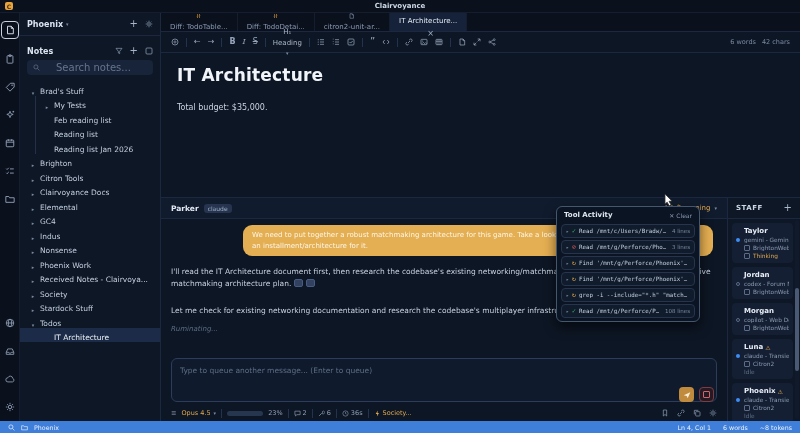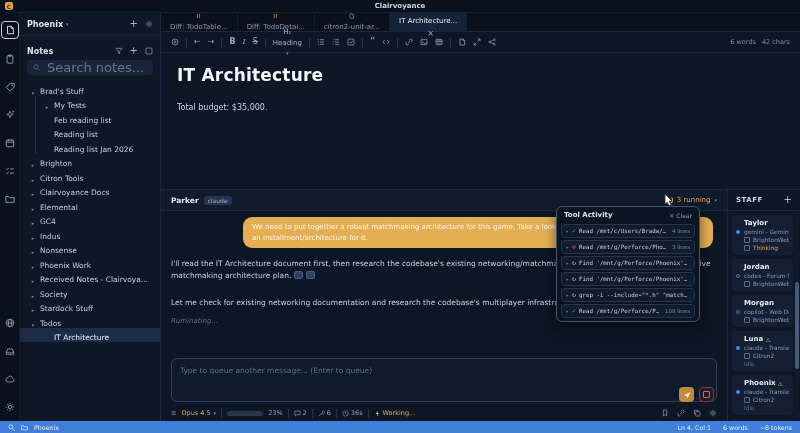--- a/index.html
+++ b/index.html
@@ -26,21 +26,21 @@
 
   .sidebar{width:141px;background:#0d1726;border-right:1px solid #1b2840;display:flex;flex-direction:column;box-sizing:border-box;}
   .side-head{height:22px;flex:0 0 auto;border-bottom:1px solid #1b2840;display:flex;align-items:center;padding:0 7px;gap:3px;}
   .ws-name{font-size:8px;font-weight:bold;color:#dbe4f0;}
   .caret{font-size:5px;color:#7b8aa2;}
   .head-ics{margin-left:auto;display:flex;align-items:center;gap:7px;color:#93a1b8;}
   .plus{font-size:10px;line-height:1;color:#a8b5c8;}
   .notes-row{height:20px;flex:0 0 auto;display:flex;align-items:flex-end;padding:0 7px;}
   .notes-title{font-size:8px;font-weight:bold;color:#dbe4f0;}
   .search{margin:4px 7px 6px;height:15px;background:#18243a;border-radius:4px;display:flex;align-items:center;
-          gap:7px;padding:0 6px;font-size:13px;color:#66758d;flex:0 0 auto;}
+          gap:16px;padding:0 6px;font-size:10px;color:#66758d;flex:0 0 auto;}
   .tree{flex:1;overflow:hidden;font-size:7.5px;}
   .trow{height:14.5px;display:flex;align-items:flex-end;gap:4px;padding-left:10px;color:#c3cede;position:relative;cursor:default;}
   .trow .chev{width:6px;font-size:5px;color:#7b8aa2;flex:0 0 auto;text-align:center;}
   .trow.lvl1{padding-left:24px;}
   .trow.lvl1::before{content:"";position:absolute;left:15px;top:0;bottom:0;width:1px;background:#22304a;}
   .trow.active{background:#1c2b47;color:#eef3f9;}
   .trow.active::before{display:none;}
   .tlabel{white-space:nowrap;overflow:hidden;text-overflow:ellipsis;}
 
   
@@ -60,21 +60,21 @@
   .tbt.b{font-weight:bold;}
   .tbt.i{font-style:italic;font-family:"DejaVu Serif",serif;}
   .tbt.s{text-decoration:line-through;}
   .heading-btn{display:flex;align-items:center;gap:3px;font-size:7px;color:#aab7c9;flex-direction:column;}
   .wordcount{margin-left:auto;font-size:6.5px;color:#7b8aa2;display:flex;gap:6px;}
 
   .editor{height:136px;flex:0 0 auto;padding:10px 16px;box-sizing:border-box;}
   .editor h1{margin:2px 0 0;font-size:17px;color:#f1f5fa;letter-spacing:.2px;}
   .editor .ebody{margin-top:18px;font-size:8px;color:#c9d4e3;}
 
-  .bottomrow{flex:1;display:flex;min-height:0;border-top:1px solid #1b2840;}
+  .bottomrow{flex:1;display:flex;min-height:0;border-top:1px solid #1b2840;margin-top:8px;}
 
   
   .chat{flex:1;display:flex;flex-direction:column;min-width:0;position:relative;background:#0d1624;}
   .chat-head{height:20px;flex:0 0 auto;display:flex;align-items:center;padding:0 10px;background:#101b2d;border-bottom:1px solid #1b2840;}
   .agent-name{font-size:7.5px;font-weight:bold;color:#e3eaf4;}
   .agent-badge{margin-left:5px;background:#263450;border-radius:3px;padding:1px 4px;font-size:6px;color:#9fb0c7;}
   .running{margin-left:auto;display:flex;align-items:center;gap:4px;font-size:7px;color:#e0a94f;}
   .spinner{width:6px;height:6px;border:1.2px solid #e0a94f;border-top-color:transparent;border-radius:50%;
            animation:spin 1s linear infinite;}
   @keyframes spin{to{transform:rotate(360deg)}}
@@ -608,21 +608,21 @@
             <svg class="ic7" viewBox="0 0 12 12">
                 <use href="#g-clock"></use>
               </svg>
             <span>36s</span>
           </span>
           <span class="sep"></span>
           <span class="working">
             <svg class="ic7" viewBox="0 0 12 12">
                 <use href="#g-bolt"></use>
               </svg>
-            <span>Working...</span>
+            <span>Society...</span>
           </span>
           <span class="foot-ics">
             <svg class="ic8" viewBox="0 0 12 12">
                 <use href="#g-bmk"></use>
               </svg>
             <svg class="ic8" viewBox="0 0 12 12">
                 <use href="#g-link"></use>
               </svg>
             <svg class="ic8" viewBox="0 0 12 12">
                 <use href="#g-copy"></use>

